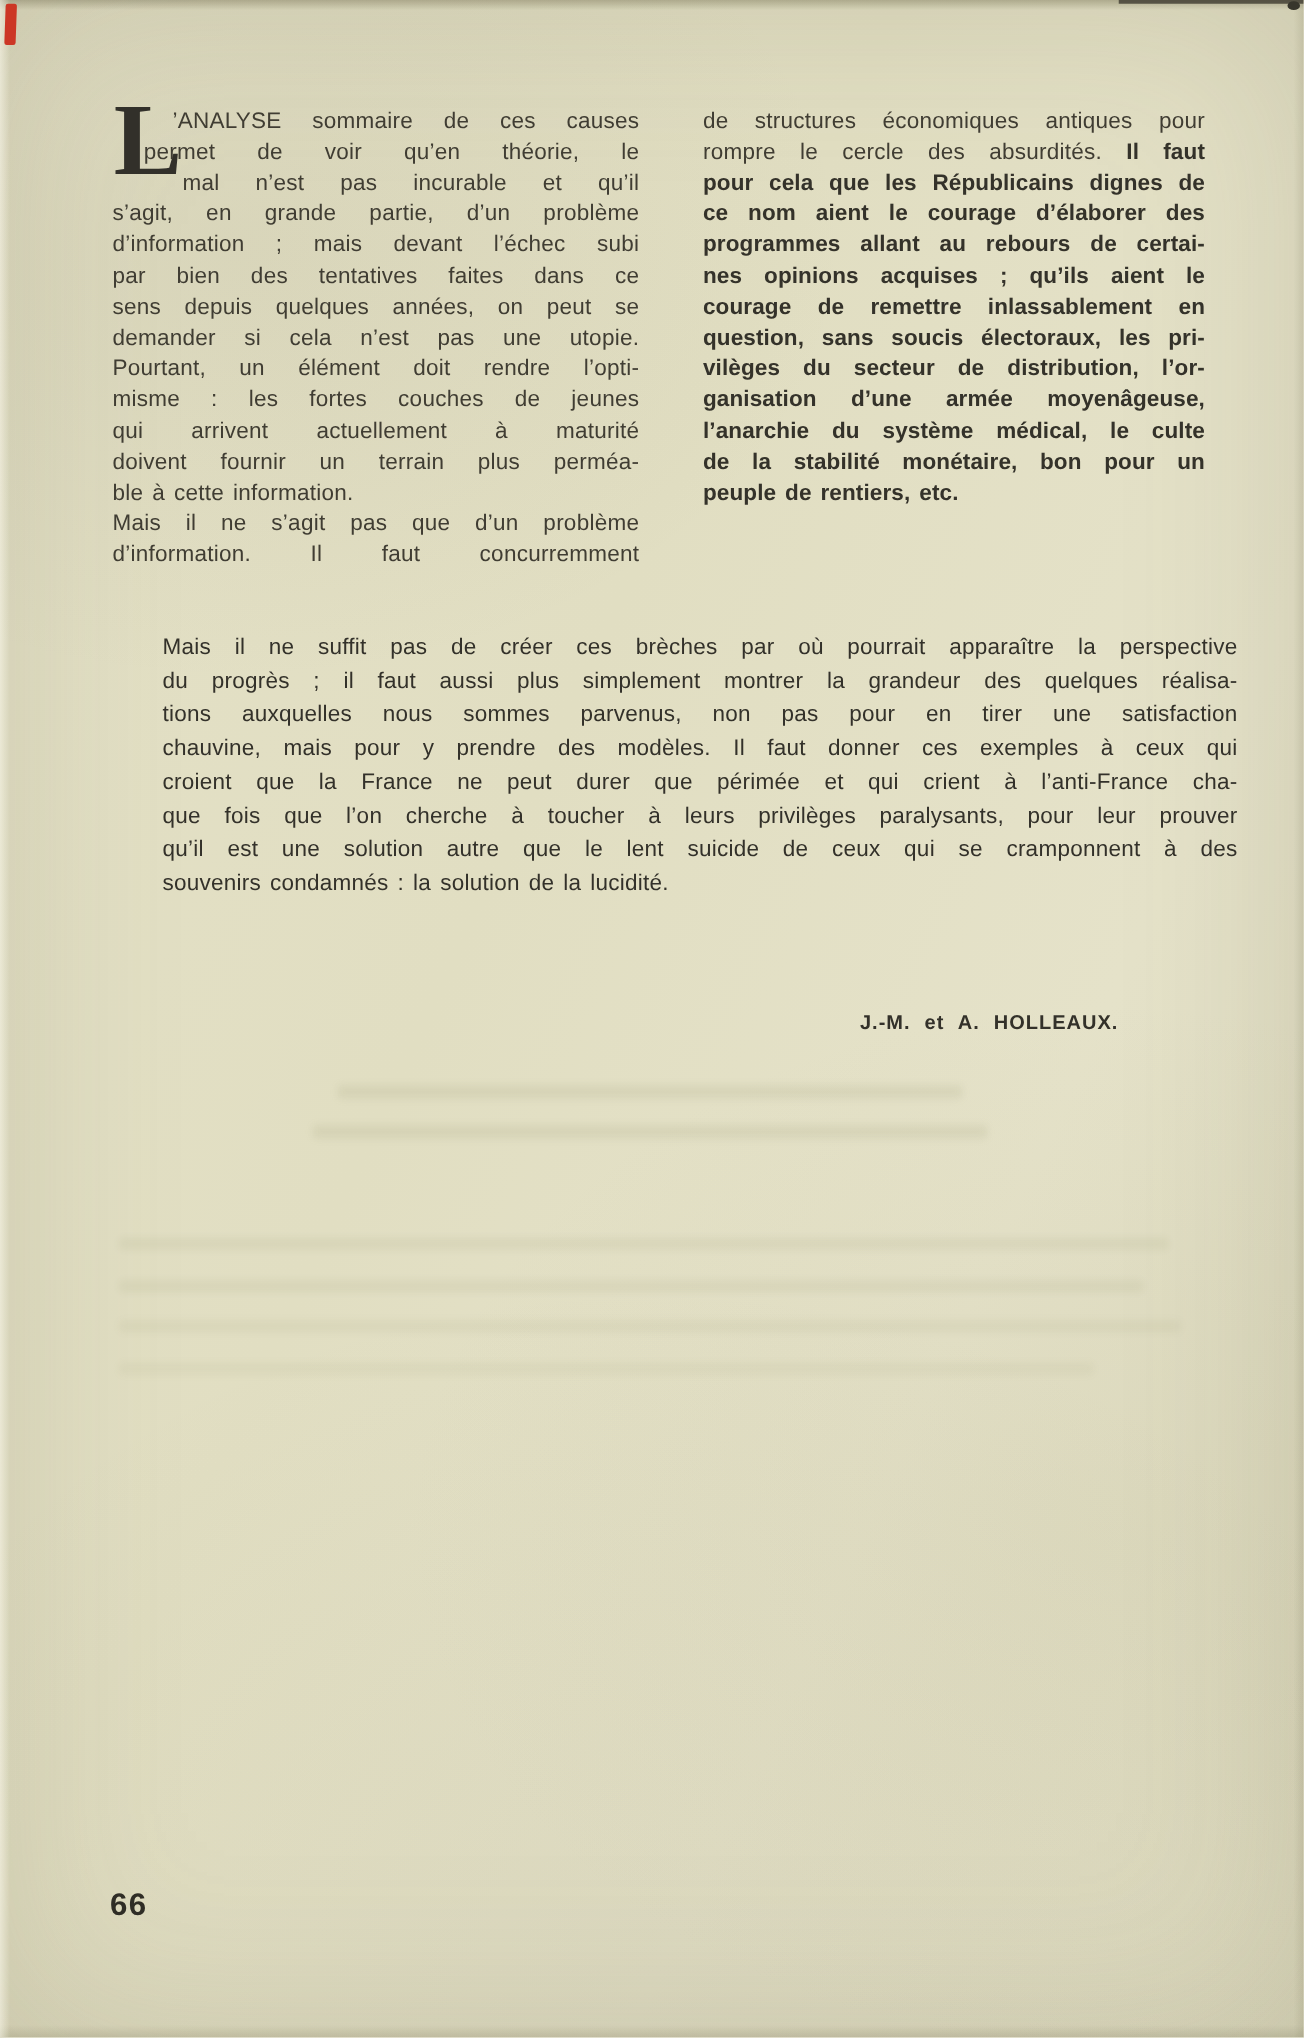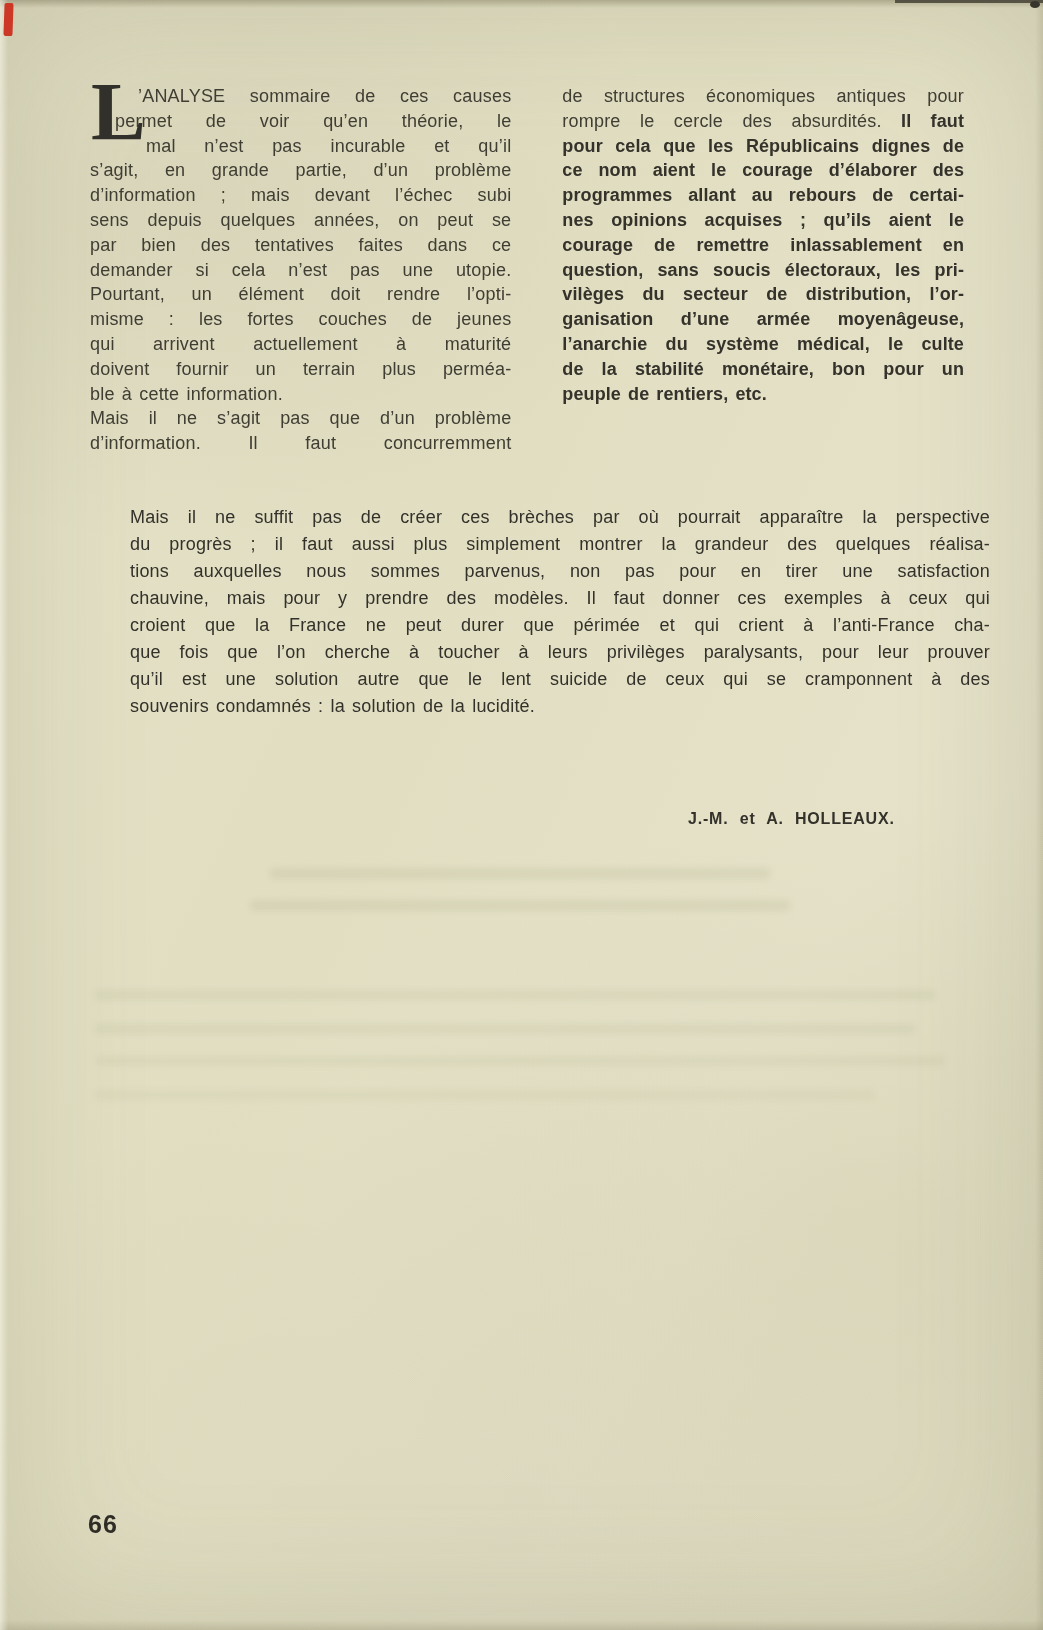--- a/index.html
+++ b/index.html
@@ -94,22 +94,22 @@
 
   <span class="drop-cap">L</span>
 
   <div class="columns">
     <div class="col col-left">
         <div class="line"><span>’ANALYSE sommaire de ces causes</span></div>
         <div class="line"><span>permet de voir qu’en théorie, le</span></div>
         <div class="line"><span>mal n’est pas incurable et qu’il</span></div>
         <div class="line"><span>s’agit, en grande partie, d’un problème</span></div>
         <div class="line"><span>d’information ; mais devant l’échec subi</span></div>
+        <div class="line"><span>par bien des tentatives faites dans ce</span></div>
         <div class="line"><span>sens depuis quelques années, on peut se</span></div>
-        <div class="line"><span>par bien des tentatives faites dans ce</span></div>
         <div class="line"><span>demander si cela n’est pas une utopie.</span></div>
         <div class="line"><span>Pourtant, un élément doit rendre l’opti-</span></div>
         <div class="line"><span>misme : les fortes couches de jeunes</span></div>
         <div class="line"><span>qui arrivent actuellement à maturité</span></div>
         <div class="line"><span>doivent fournir un terrain plus perméa-</span></div>
         <div class="line flush"><span>ble à cette information.</span></div>
         <div class="line"><span>Mais il ne s’agit pas que d’un problème</span></div>
         <div class="line"><span>d’information. Il faut concurremment</span></div>
       </div>
     <div class="col col-right">

